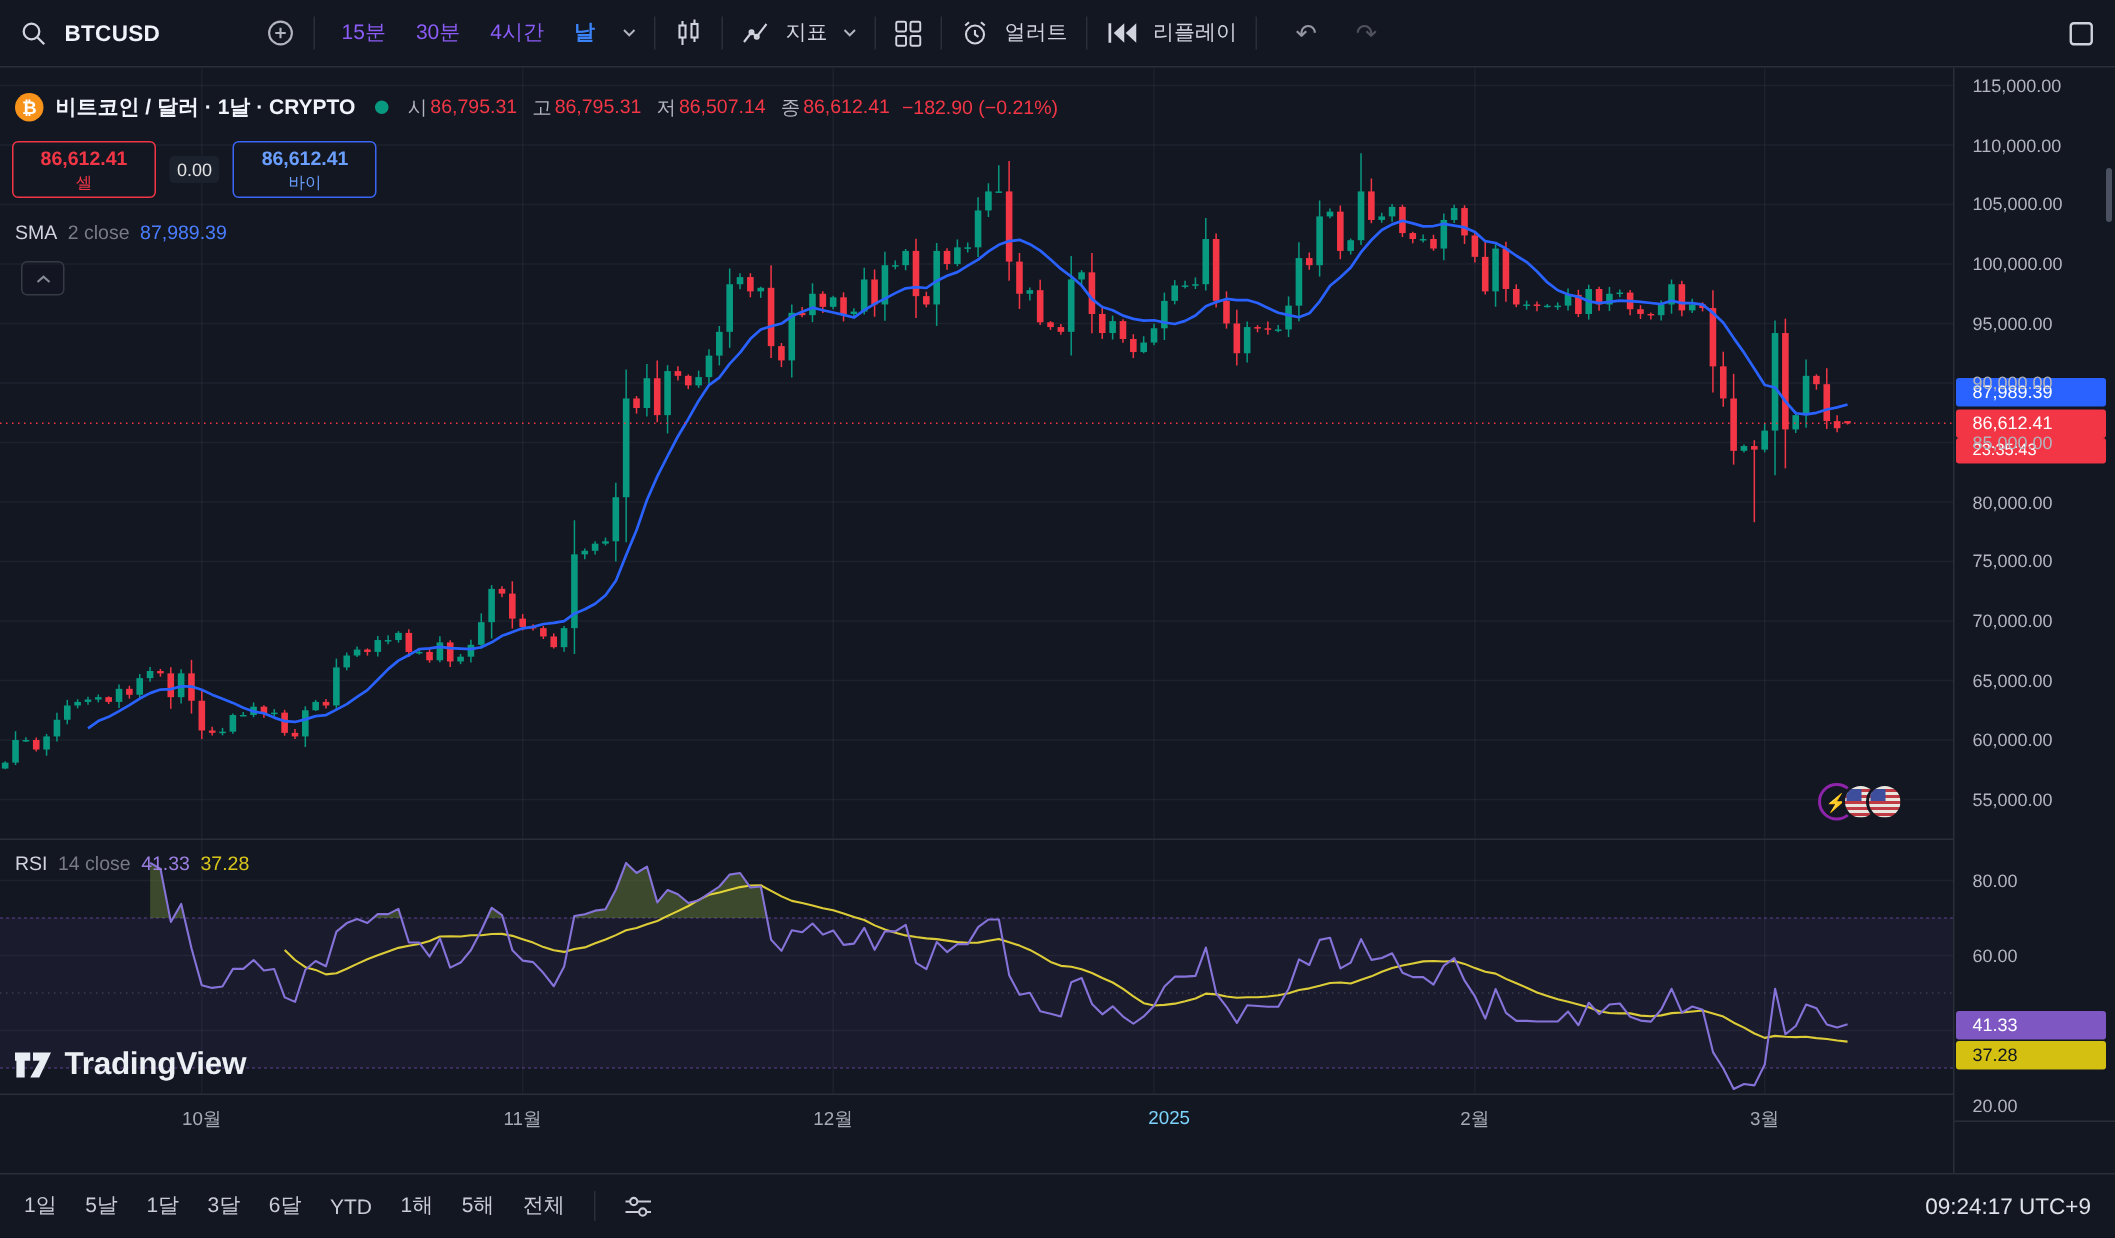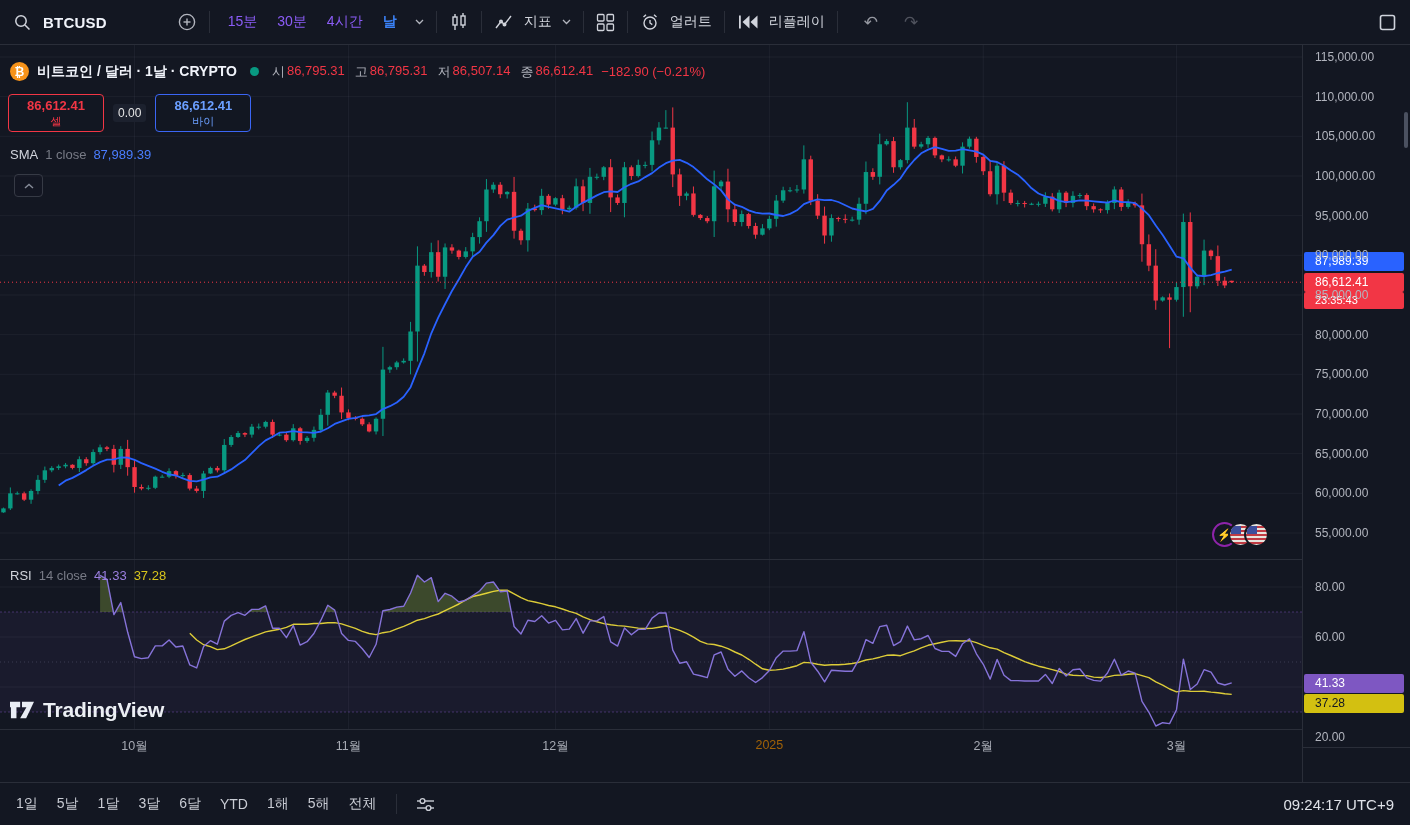--- a/index.html
+++ b/index.html
@@ -69,21 +69,21 @@
          padding-left:11px;box-sizing:border-box;border-radius:2px;white-space:nowrap;}
   .badge-sma{top:207px;background:#2962ff;}
   .badge-price{top:228px;background:#f23645;}
   .badge-cd{top:247px;height:17px;line-height:17px;font-size:11px;background:#f23645;}
   .badge-rsi{top:629px;background:#7e57c2;}
   .badge-ma{top:649px;background:#d3c011;color:#131722;}
   
   .time-axis{position:absolute;left:0;top:729px;width:1302px;height:35px;border-top:1px solid #2a2e39;
              box-sizing:border-box;font-size:12.5px;color:#a6aab3;background:#131722;z-index:10;}
   .month{position:absolute;top:8px;width:48px;text-align:center;cursor:default;}
-  .month.bright{color:#a16207;}
+  .month.bright{color:#7dd3fc;text-align:right;}
   .axis-corner{position:absolute;left:1302px;top:747px;width:108px;height:35px;box-sizing:border-box;
                border-top:1px solid #2a2e39;border-left:1px solid #2a2e39;background:#131722;z-index:10;}
   
   .bottombar{position:absolute;left:0;top:782px;width:1410px;height:43px;box-sizing:border-box;border-top:1px solid #2a2e39;
              display:flex;align-items:center;gap:19px;padding:0 16px;background:#131722;z-index:20;}
   .range-btn{font-size:14px;color:#c9ccd4;cursor:pointer;}
   .bb-div{width:1px;height:20px;background:#2a2e39;}
   .clock{margin-left:auto;font-size:15px;color:#dfe2e8;font-weight:500;cursor:pointer;}
   .scrollbar{position:absolute;left:1404px;top:112px;width:4px;height:36px;border-radius:2px;background:#4b5160;z-index:30;}
 </style>
@@ -629,21 +629,21 @@
       </div>
       <div class="spread">0.00</div>
       <div class="tbox buybox">
         <div class="tp">86,612.41</div>
         <div class="tl">바이</div>
       </div>
     </div>
 
     <div class="legend sma-legend">
       <span class="lg-name">SMA</span>
-      <span class="lg-params">1 close</span>
+      <span class="lg-params">2 close</span>
       <span class="lg-val-blue">87,989.39</span>
     </div>
 
     <div class="collapse-btn">
       <svg width="10" height="6" viewBox="0 0 10 6" fill="none" stroke="#868b98" stroke-width="1.4">
           <path d="M1 5 L5 1.5 L9 5"></path>
         </svg>
     </div>
 
     <div class="legend rsi-legend">

